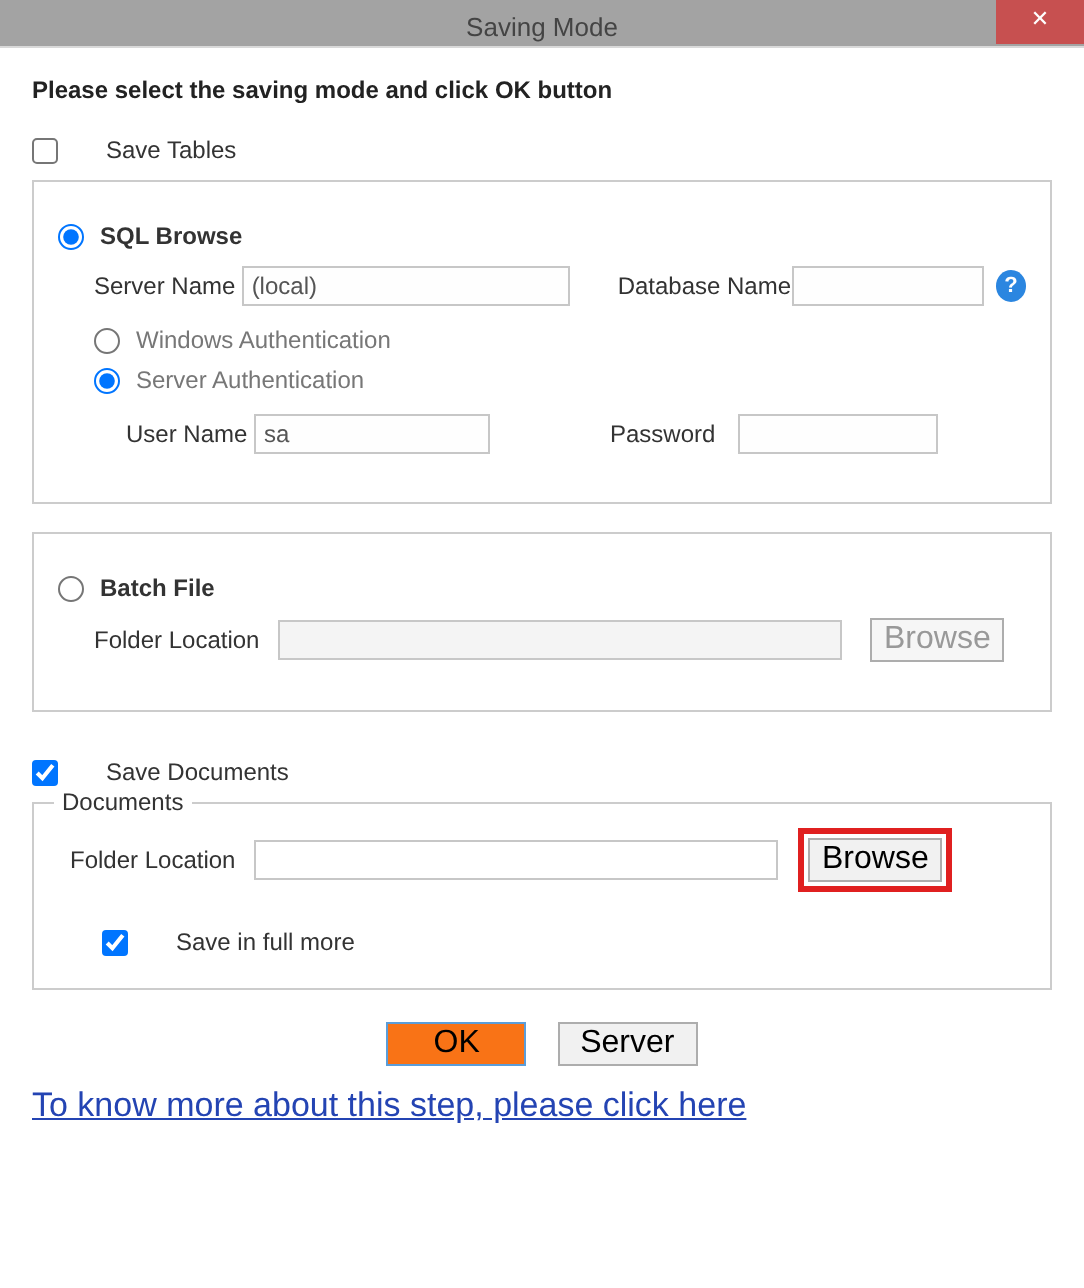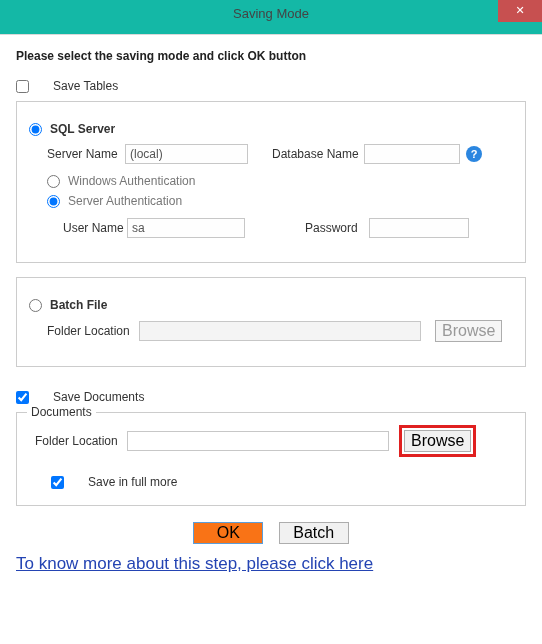--- a/index.html
+++ b/index.html
@@ -7,22 +7,22 @@
     margin: 0;
     font-family: "Segoe UI", Tahoma, sans-serif;
     font-size: 12px;
     background: #fff;
     color: #333;
     width: 542px;
     height: 644px;
     overflow: hidden;
   }
   .titlebar {
-    height: 35px;
-    background: #14b8a6;
+    height: 24px;
+    background: #a3a3a3;
     border-bottom: 1px solid #d9d9d9;
     position: relative;
     text-align: center;
     line-height: 28px;
     color: #444;
     font-size: 13px;
   }
   .close-btn {
     position: absolute;
     right: 0;
@@ -166,27 +166,27 @@
 
   <div class="chk-row">
     <input type="checkbox" style="">
     <span class="lbl">Save Tables</span>
   </div>
 
   <div class="fieldset">
 
     <div class="radio-row">
       <input type="radio" name="mode" checked="" style="">
-      <span class="lbl" style="font-weight:600;color:#333;">SQL Server</span>
+      <span class="lbl" style="font-weight:600;color:#333;">SQL Browse</span>
     </div>
 
     <div style="padding-left:18px;">
       <div class="form-row">
         <span class="lbl" style="width:78px;">Server Name</span>
-        <input class="txt" style="width: 123px;" value="(local)">
+        <input class="txt" style="width: 164px;" value="(local)">
         <span class="lbl" style="margin-left:24px;width:92px;">Database Name</span>
         <input class="txt" style="width: 96px;" value="">
         <span class="help-icon" style="margin-left:6px;">?</span>
       </div>
 
       <div class="radio-row" style="margin-top:10px;">
         <input type="radio" name="auth" style="">
         <span class="lbl" style="color:#777;">Windows Authentication</span>
       </div>
       <div class="radio-row">
@@ -232,20 +232,20 @@
     </div>
 
     <div class="chk-row" style="margin:18px 0 0 22px;">
       <input type="checkbox" checked="" style="">
       <span class="lbl">Save in full more</span>
     </div>
   </div>
 
   <div class="footer-btns">
     <button class="btn primary">OK</button>
-    <button class="btn">Batch</button>
+    <button class="btn">Server</button>
   </div>
 
   <div>
     <span class="link">To know more about this step, please click here</span>
   </div>
 
 </div>
 
 </body></html>

